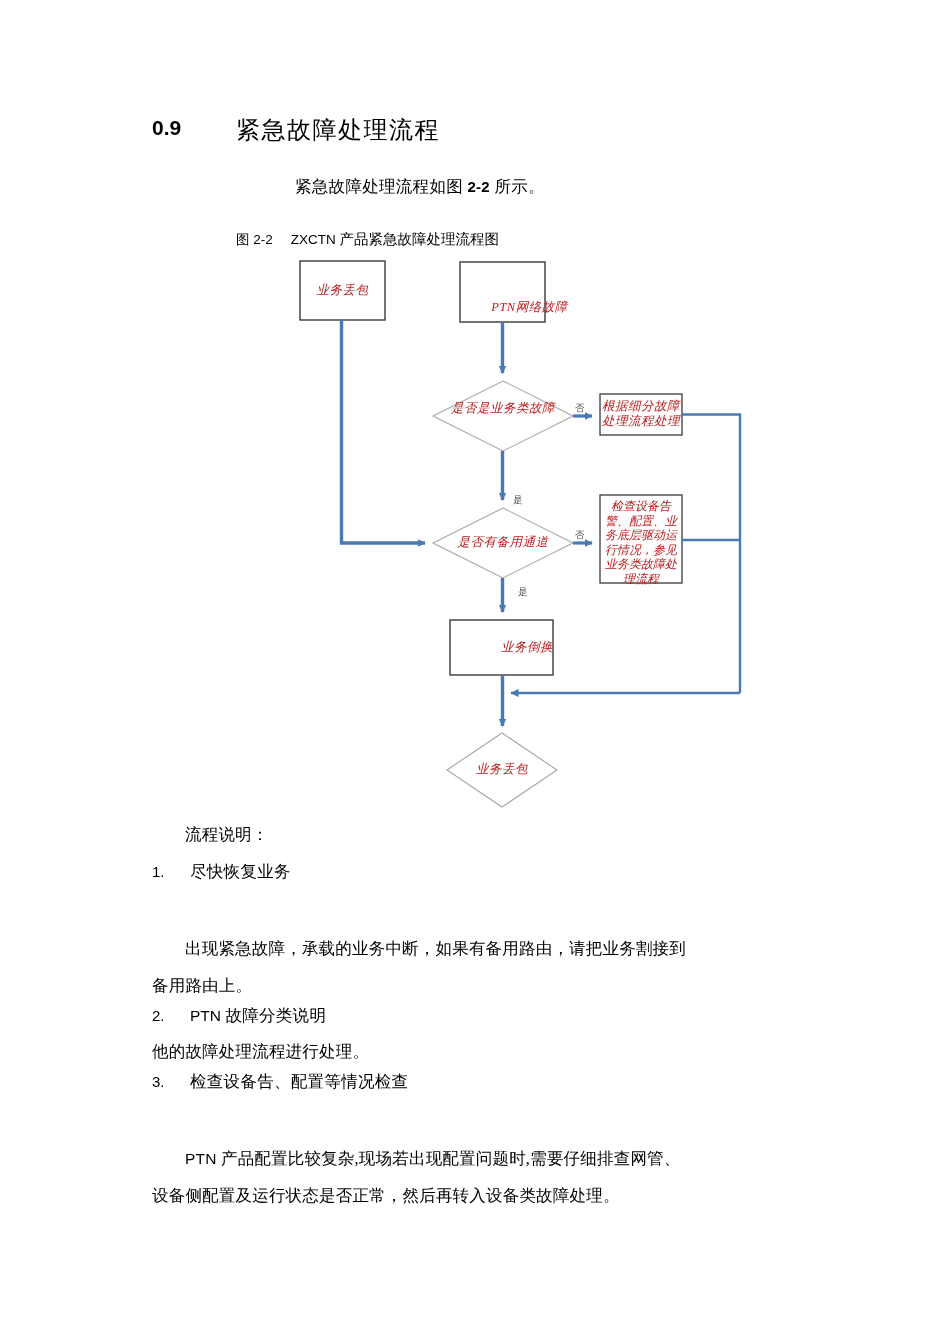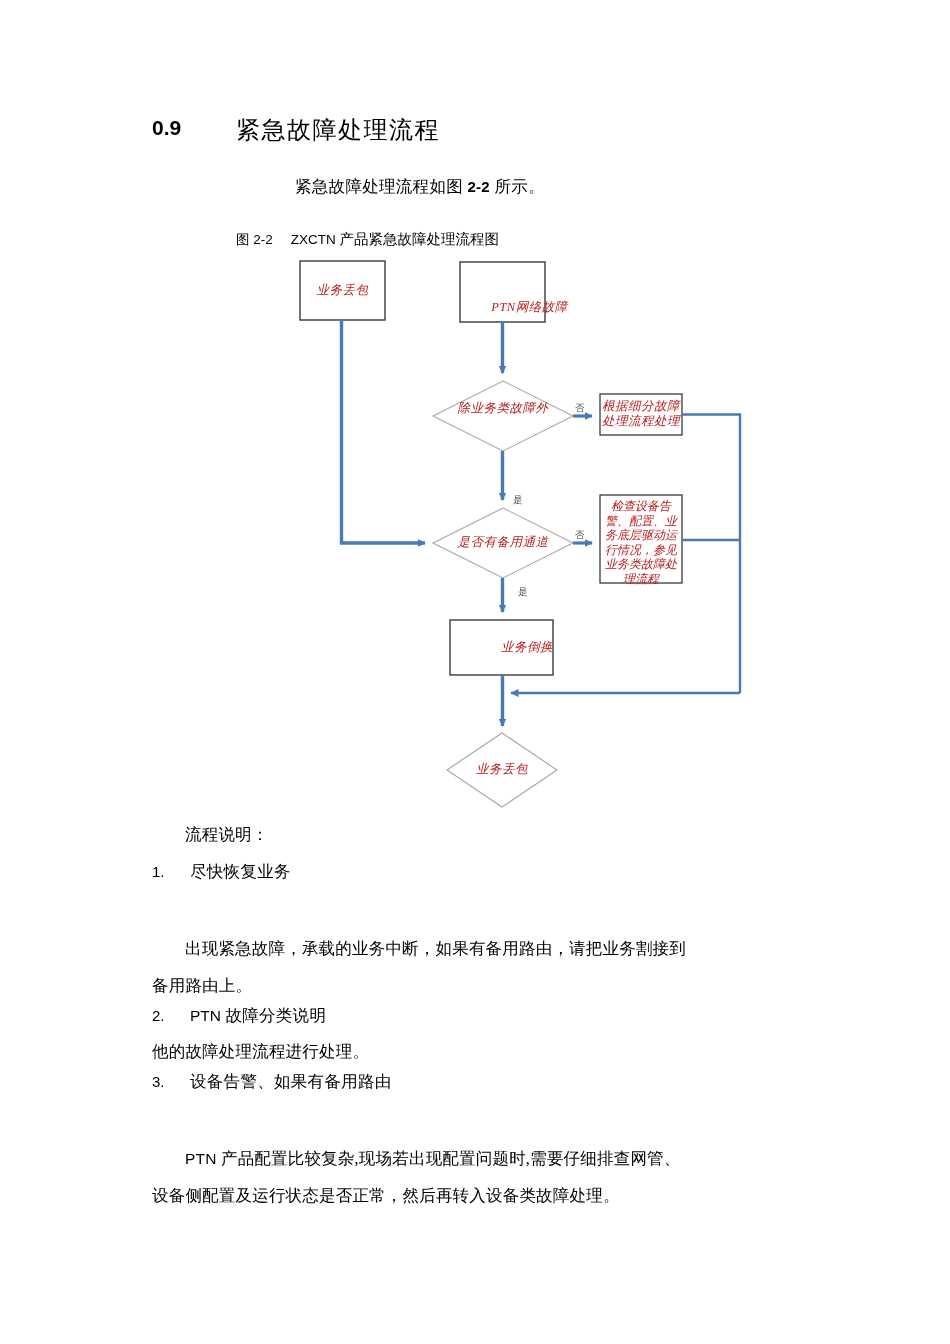--- a/index.html
+++ b/index.html
@@ -221,21 +221,21 @@
       <path d="M740,693 L511,693" fill="none" stroke="#4a7ab5" stroke-width="2.4" marker-end="url(#arr)"></path>
 
       
       <path d="M502.5,675 L502.5,726" fill="none" stroke="#4a7ab5" stroke-width="3.4" marker-end="url(#arr)"></path>
     </svg>
 
     <div class="node-label" style="left:300px; top:283px; width:85px;">业务丢包</div>
 
     <div class="node-label" style="left:458px; top:300px; width:89px;margin-left:27px;">PTN网络故障</div>
 
-    <div class="node-label" style="left:443px; top:401px; width:120px;">除业务类故障外</div>
+    <div class="node-label" style="left:443px; top:401px; width:120px;">是否是业务类故障</div>
 
     <div class="node-label" style="left:600px; top:399px; width:82px;">根据细分故障
 处理流程处理</div>
 
     <div class="node-label" style="left:441px; top:535px; width:124px;">是否有备用通道</div>
 
     <div class="node-label small" style="left:600px; top:499px; width:82px;">检查设备告
 警、配置、业
 务底层驱动运
 行情况，参见
@@ -261,20 +261,20 @@
     </div>
     <p class="p-indent nowrapline">出现紧急故障，承载的业务中断，如果有备用路由，请把业务割接到</p>
     <p class="p-plain">备用路由上。</p>
 
     <div class="list-item">
       <span class="li-num">2.</span><span class="lat-s">PTN</span><span class="li-text"> 故障分类说明</span>
     </div>
     <p class="p-plain">他的故障处理流程进行处理。</p>
 
     <div class="list-item">
-      <span class="li-num">3.</span><span class="li-text">设备告警、如果有备用路由</span>
+      <span class="li-num">3.</span><span class="li-text">检查设备告、配置等情况检查</span>
     </div>
     <p class="p-indent nowrapline"><span class="lat-s">PTN</span><span> 产品配置比较复杂,现场若出现配置问题时,需要仔细排查网管、</span></p>
     <p class="p-plain">设备侧配置及运行状态是否正常，然后再转入设备类故障处理。</p>
 
   </div>
 
 </div>
 
 </body></html>

